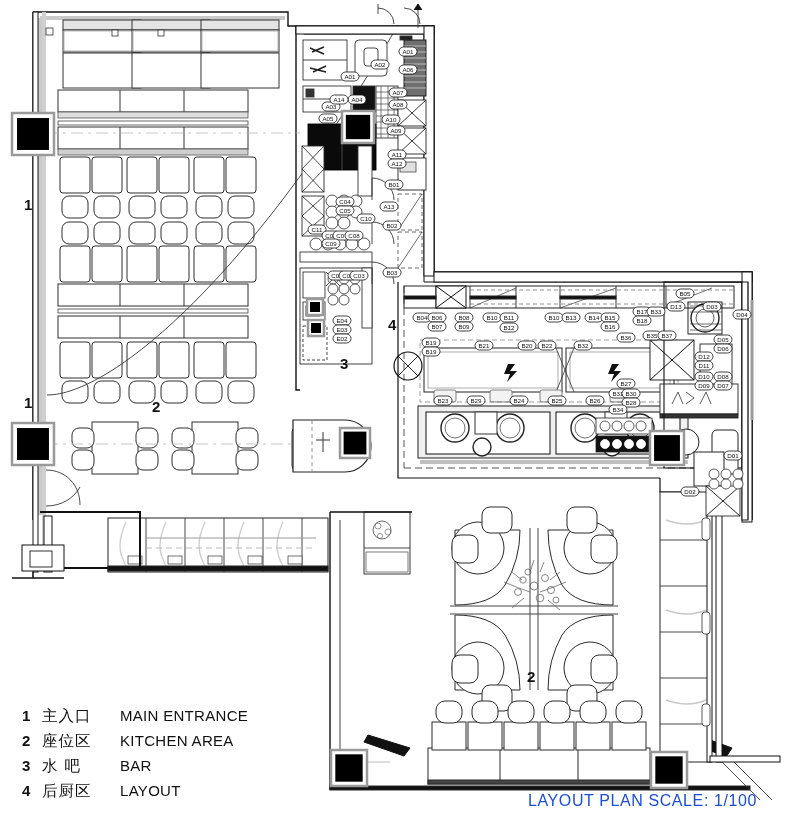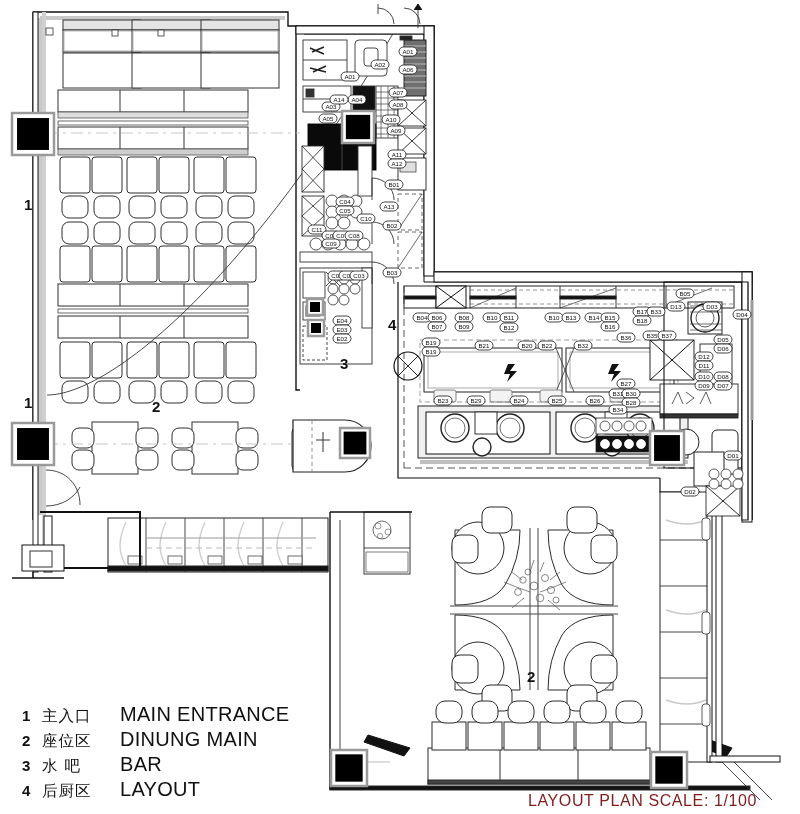--- a/index.html
+++ b/index.html
@@ -5,24 +5,24 @@
   html,body{margin:0;padding:0;background:#ffffff;}
   body{width:800px;height:814px;font-family:"Liberation Sans",sans-serif;overflow:hidden;}
   #stage{position:relative;width:800px;height:814px;background:#fff;}
   svg#plan{position:absolute;left:0;top:0;width:800px;height:814px;}
 
   
   #legend{position:absolute;left:22px;top:666px;width:280px;}
   .legend-row{display:flex;align-items:baseline;height:25px;font-size:15.5px;color:#101010;}
   .legend-num{width:20px;text-align:left;font-weight:700;font-size:15px;}
   .legend-cn{width:78px;letter-spacing:1px;font-size:15.5px;font-family:"DejaVu Sans",sans-serif;margin-top:40px;}
-  .legend-en{font-size:20px;letter-spacing:.3px;}
+  .legend-en{font-size:15px;letter-spacing:.3px;}
 
   
-  #plan-title{position:absolute;left:528px;top:792px;font-size:16px;letter-spacing:.6px;color:#7f1d1d;white-space:nowrap;}
+  #plan-title{position:absolute;left:528px;top:792px;font-size:16px;letter-spacing:.6px;color:#1d4ed8;white-space:nowrap;}
 
   
   .room-num{position:absolute;font-size:15px;font-weight:700;color:#111;}
 </style>
 </head>
 <body>
 
 <div id="stage">
 
   <svg id="plan" viewBox="0 0 800 814">
@@ -1023,21 +1023,21 @@
 
   <div id="legend">
       <div class="legend-row">
         <span class="legend-num">1</span>
         <span class="legend-cn">主入口</span>
         <span class="legend-en">MAIN ENTRANCE</span>
       </div>
       <div class="legend-row">
         <span class="legend-num">2</span>
         <span class="legend-cn">座位区</span>
-        <span class="legend-en">DINUNG MAIN</span>
+        <span class="legend-en">KITCHEN AREA</span>
       </div>
       <div class="legend-row">
         <span class="legend-num">3</span>
         <span class="legend-cn">水  吧</span>
         <span class="legend-en">BAR</span>
       </div>
       <div class="legend-row">
         <span class="legend-num">4</span>
         <span class="legend-cn">后厨区</span>
         <span class="legend-en">LAYOUT</span>

